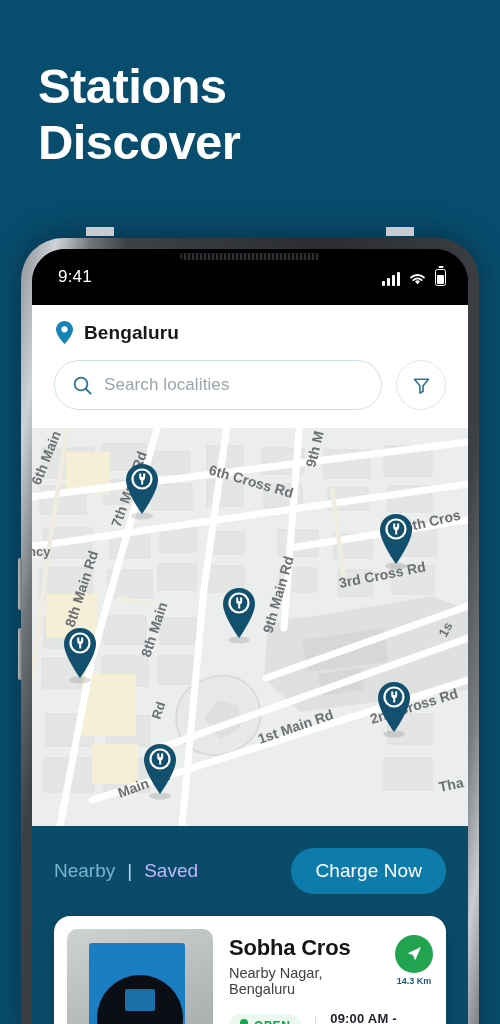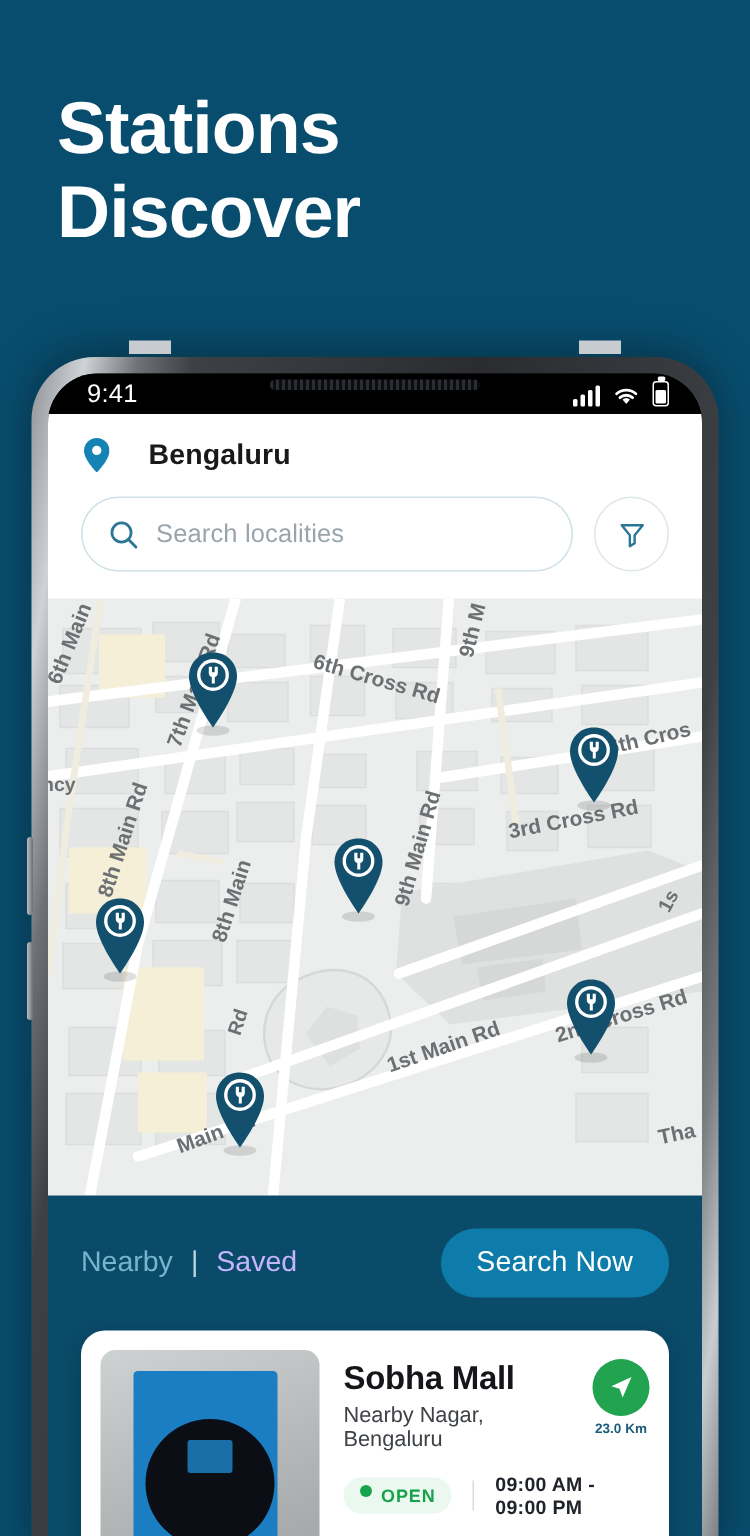--- a/index.html
+++ b/index.html
@@ -60,21 +60,21 @@
     border-radius: 2px;
     z-index: 7;
   }
   .side-btn.left-a { left: -3px; top: 320px; width: 4px; height: 52px; }
   .side-btn.left-b { left: -3px; top: 390px; width: 4px; height: 52px; }
   .top-notch-l { position:absolute; top:-11px; left:65px; width:28px; height:9px; background:#c8cbcf; z-index:8;}
   .top-notch-r { position:absolute; top:-11px; right:65px; width:28px; height:9px; background:#c8cbcf; z-index:8;}
 
   
   .statusbar {
-    height: 27px;
+    height: 56px;
     background: #000;
     display: flex;
     align-items: center;
     justify-content: space-between;
     padding: 0 22px 0 26px;
     color: #fff;
   }
   .clock { font-size: 17px; font-weight: 500; letter-spacing: .2px; }
   .status-icons { display: flex; align-items: flex-end; gap: 9px; }
   .sig { display: flex; align-items: flex-end; gap: 2px; height: 13px; }
@@ -91,21 +91,21 @@
   }
   .batt::after {
     content:""; position:absolute; left:1px; right:1px; bottom:1px; top:5px;
     background:#fff; border-radius:1px;
   }
 
   
   .app { background: #fff; height: calc(100% - 42px); position: relative; }
 
   .loc-row {
-    display: flex; align-items: center; gap: 26px;
+    display: flex; align-items: center; gap: 11px;
     padding: 16px 0 0 24px;
   }
   .loc-name { font-size: 19px; font-weight: bold; color: #19191b; letter-spacing: .1px; }
 
   .search-row {
     display: flex; align-items: flex-end; gap: 14px;
     padding: 16px 22px 18px 22px;
   }
   .search-box {
     flex: 1;
@@ -417,44 +417,44 @@
         </svg>
       </div>
 
       <div class="sheet">
         <div class="sheet-top">
           <div class="tabs">
             <span class="tab-nearby">Nearby</span>
             <span class="tab-sep">|</span>
             <span class="tab-saved">Saved</span>
           </div>
-          <button class="charge-btn">Search Now</button>
+          <button class="charge-btn">Charge Now</button>
         </div>
 
         <div class="card">
           <div class="thumb">
             <div class="charger-unit"></div>
             <div class="charger-disc"></div>
             <div class="charger-screen"></div>
 
           </div>
 
           <div class="info">
             <div class="info-head">
               <div style="min-width:0;">
-                <div class="st-name">Sobha Mall</div>
+                <div class="st-name">Sobha Cros</div>
                 <div class="st-addr">Nearby Nagar, Bengaluru</div>
               </div>
               <div class="nav-wrap">
                 <div class="nav-circle">
                   <svg width="20" height="20" viewBox="0 0 20 20">
                     <path d="M17 3 L3.6 9.2 L9 10.9 L11.1 16.6 Z" fill="#ffffff"></path>
                   </svg>
                 </div>
-                <div class="km">23.0 Km</div>
+                <div class="km">14.3 Km</div>
               </div>
             </div>
 
             <div class="status-row">
               <span class="open-badge">
                 <span class="dot"></span>
                 <span>OPEN</span>
               </span>
               <span class="divider-v"></span>
               <span class="hours">09:00 AM - 09:00 PM</span>

